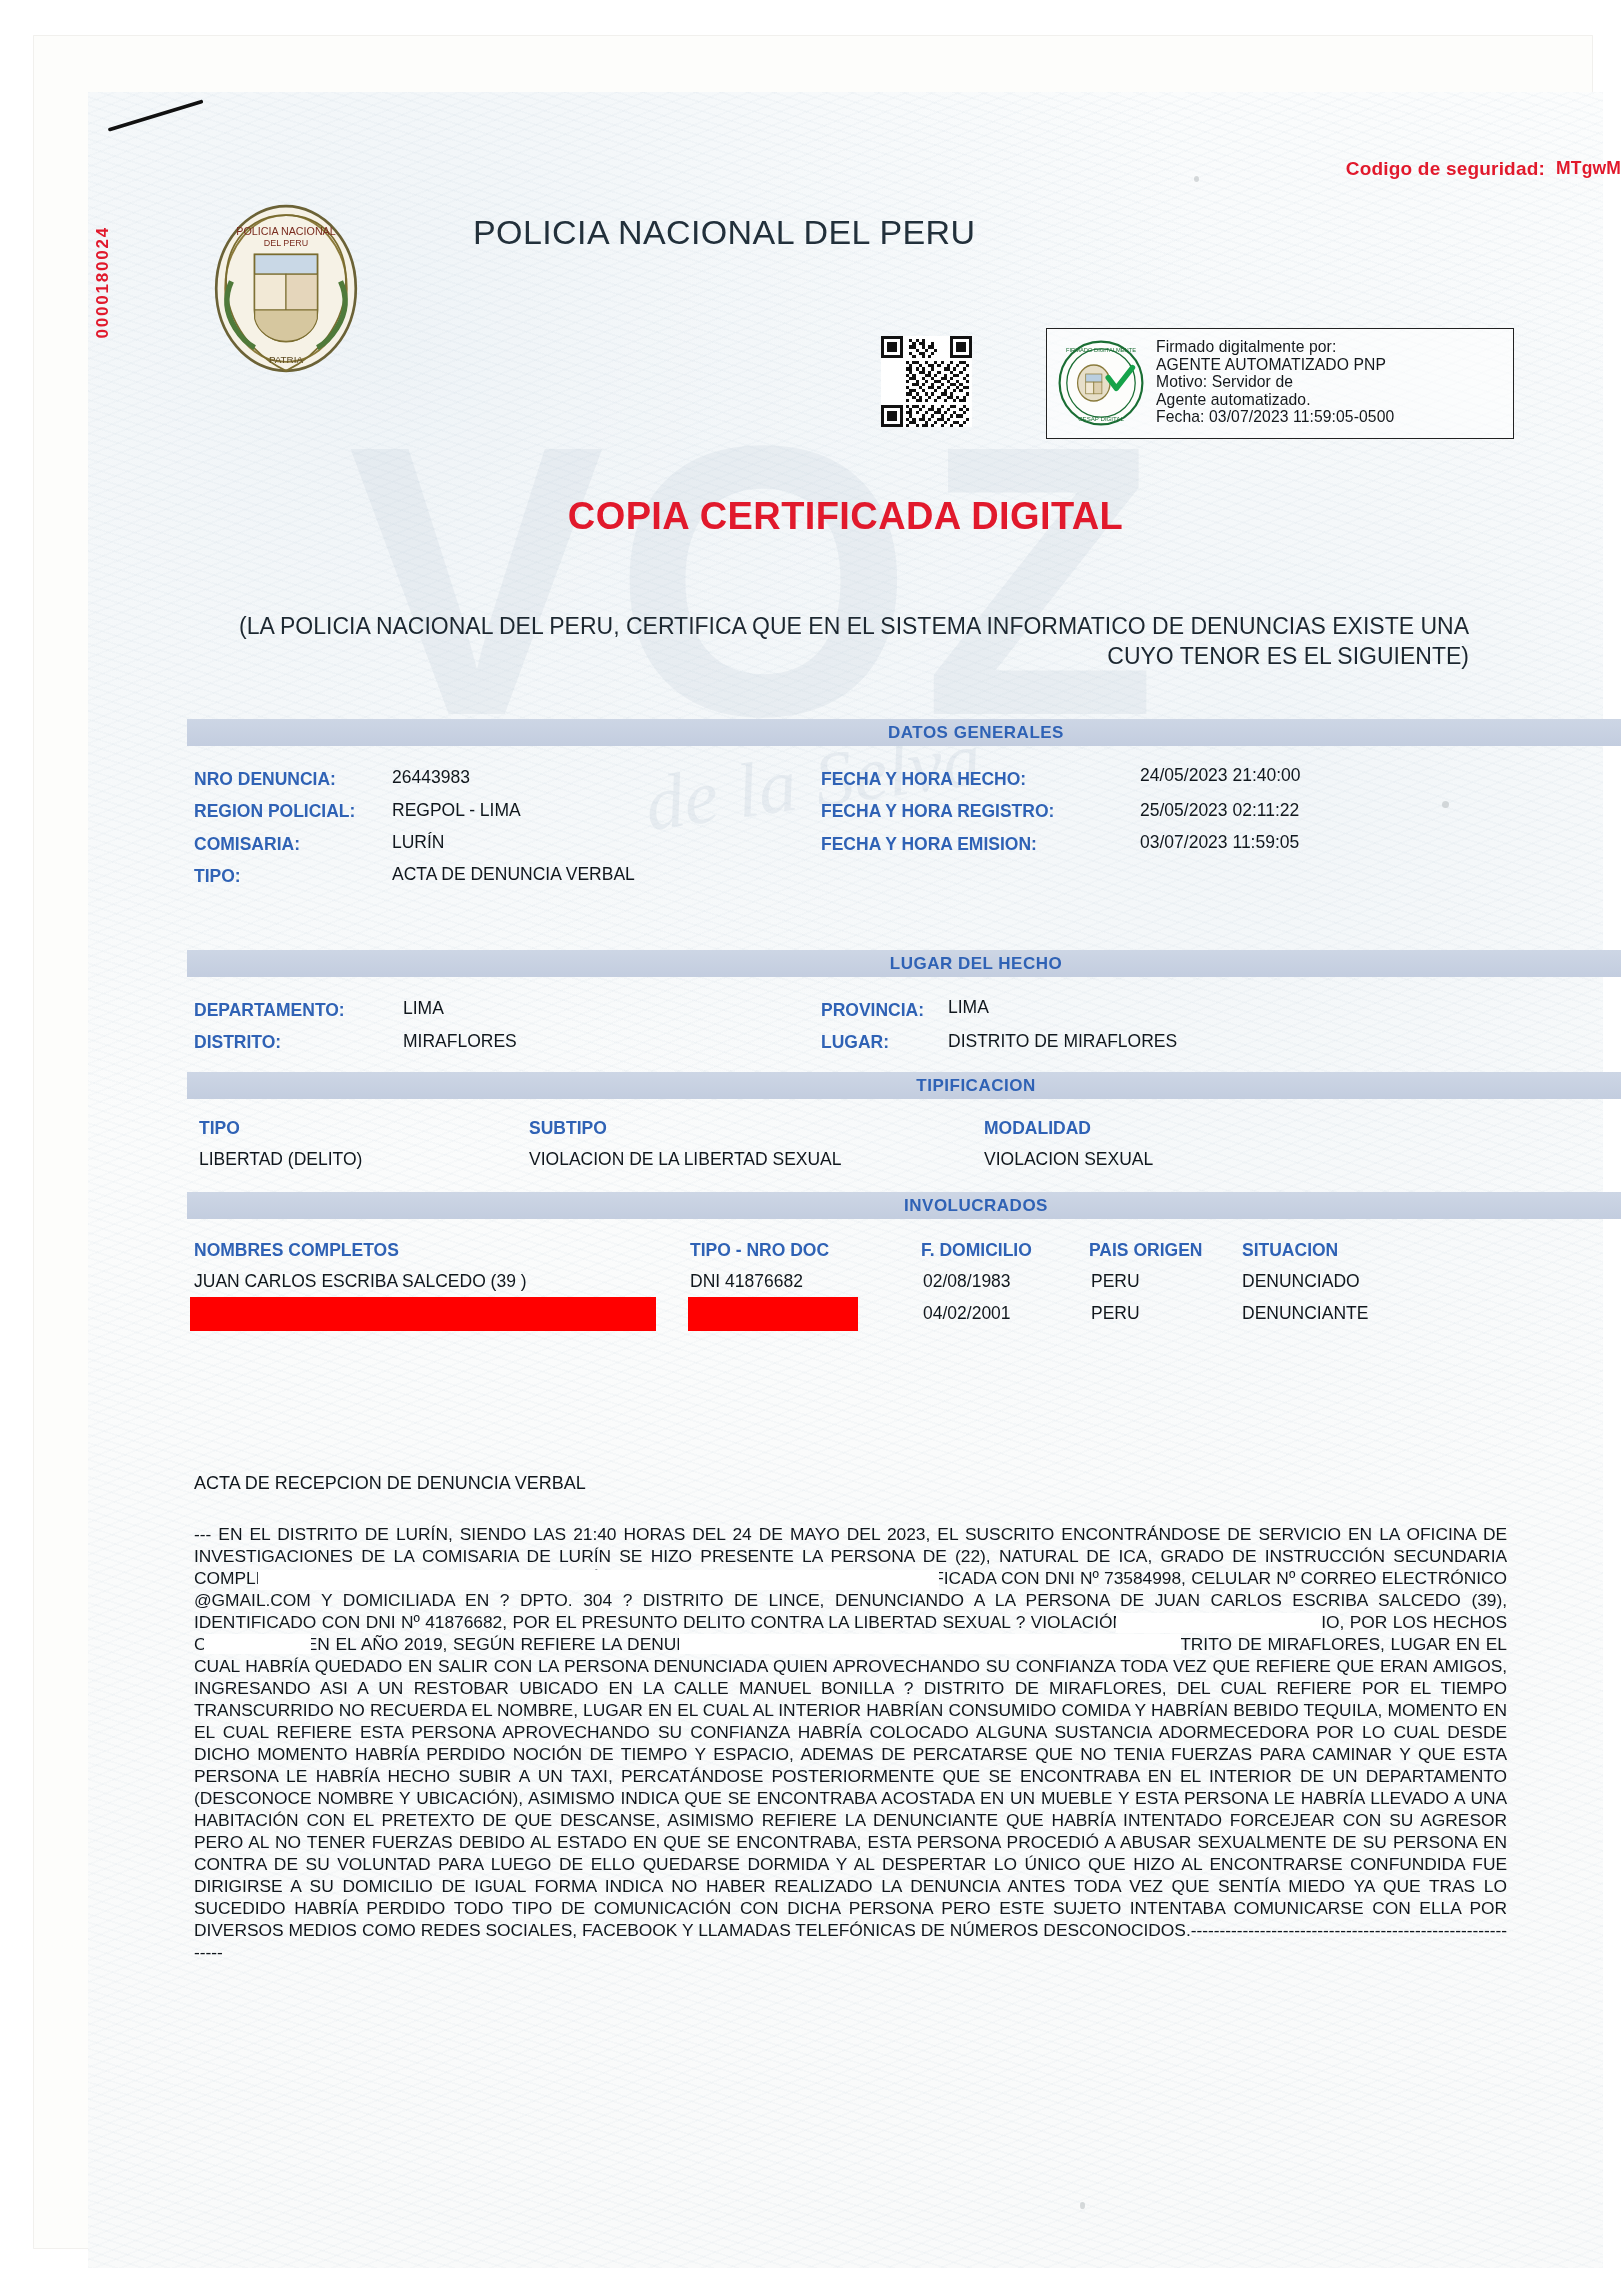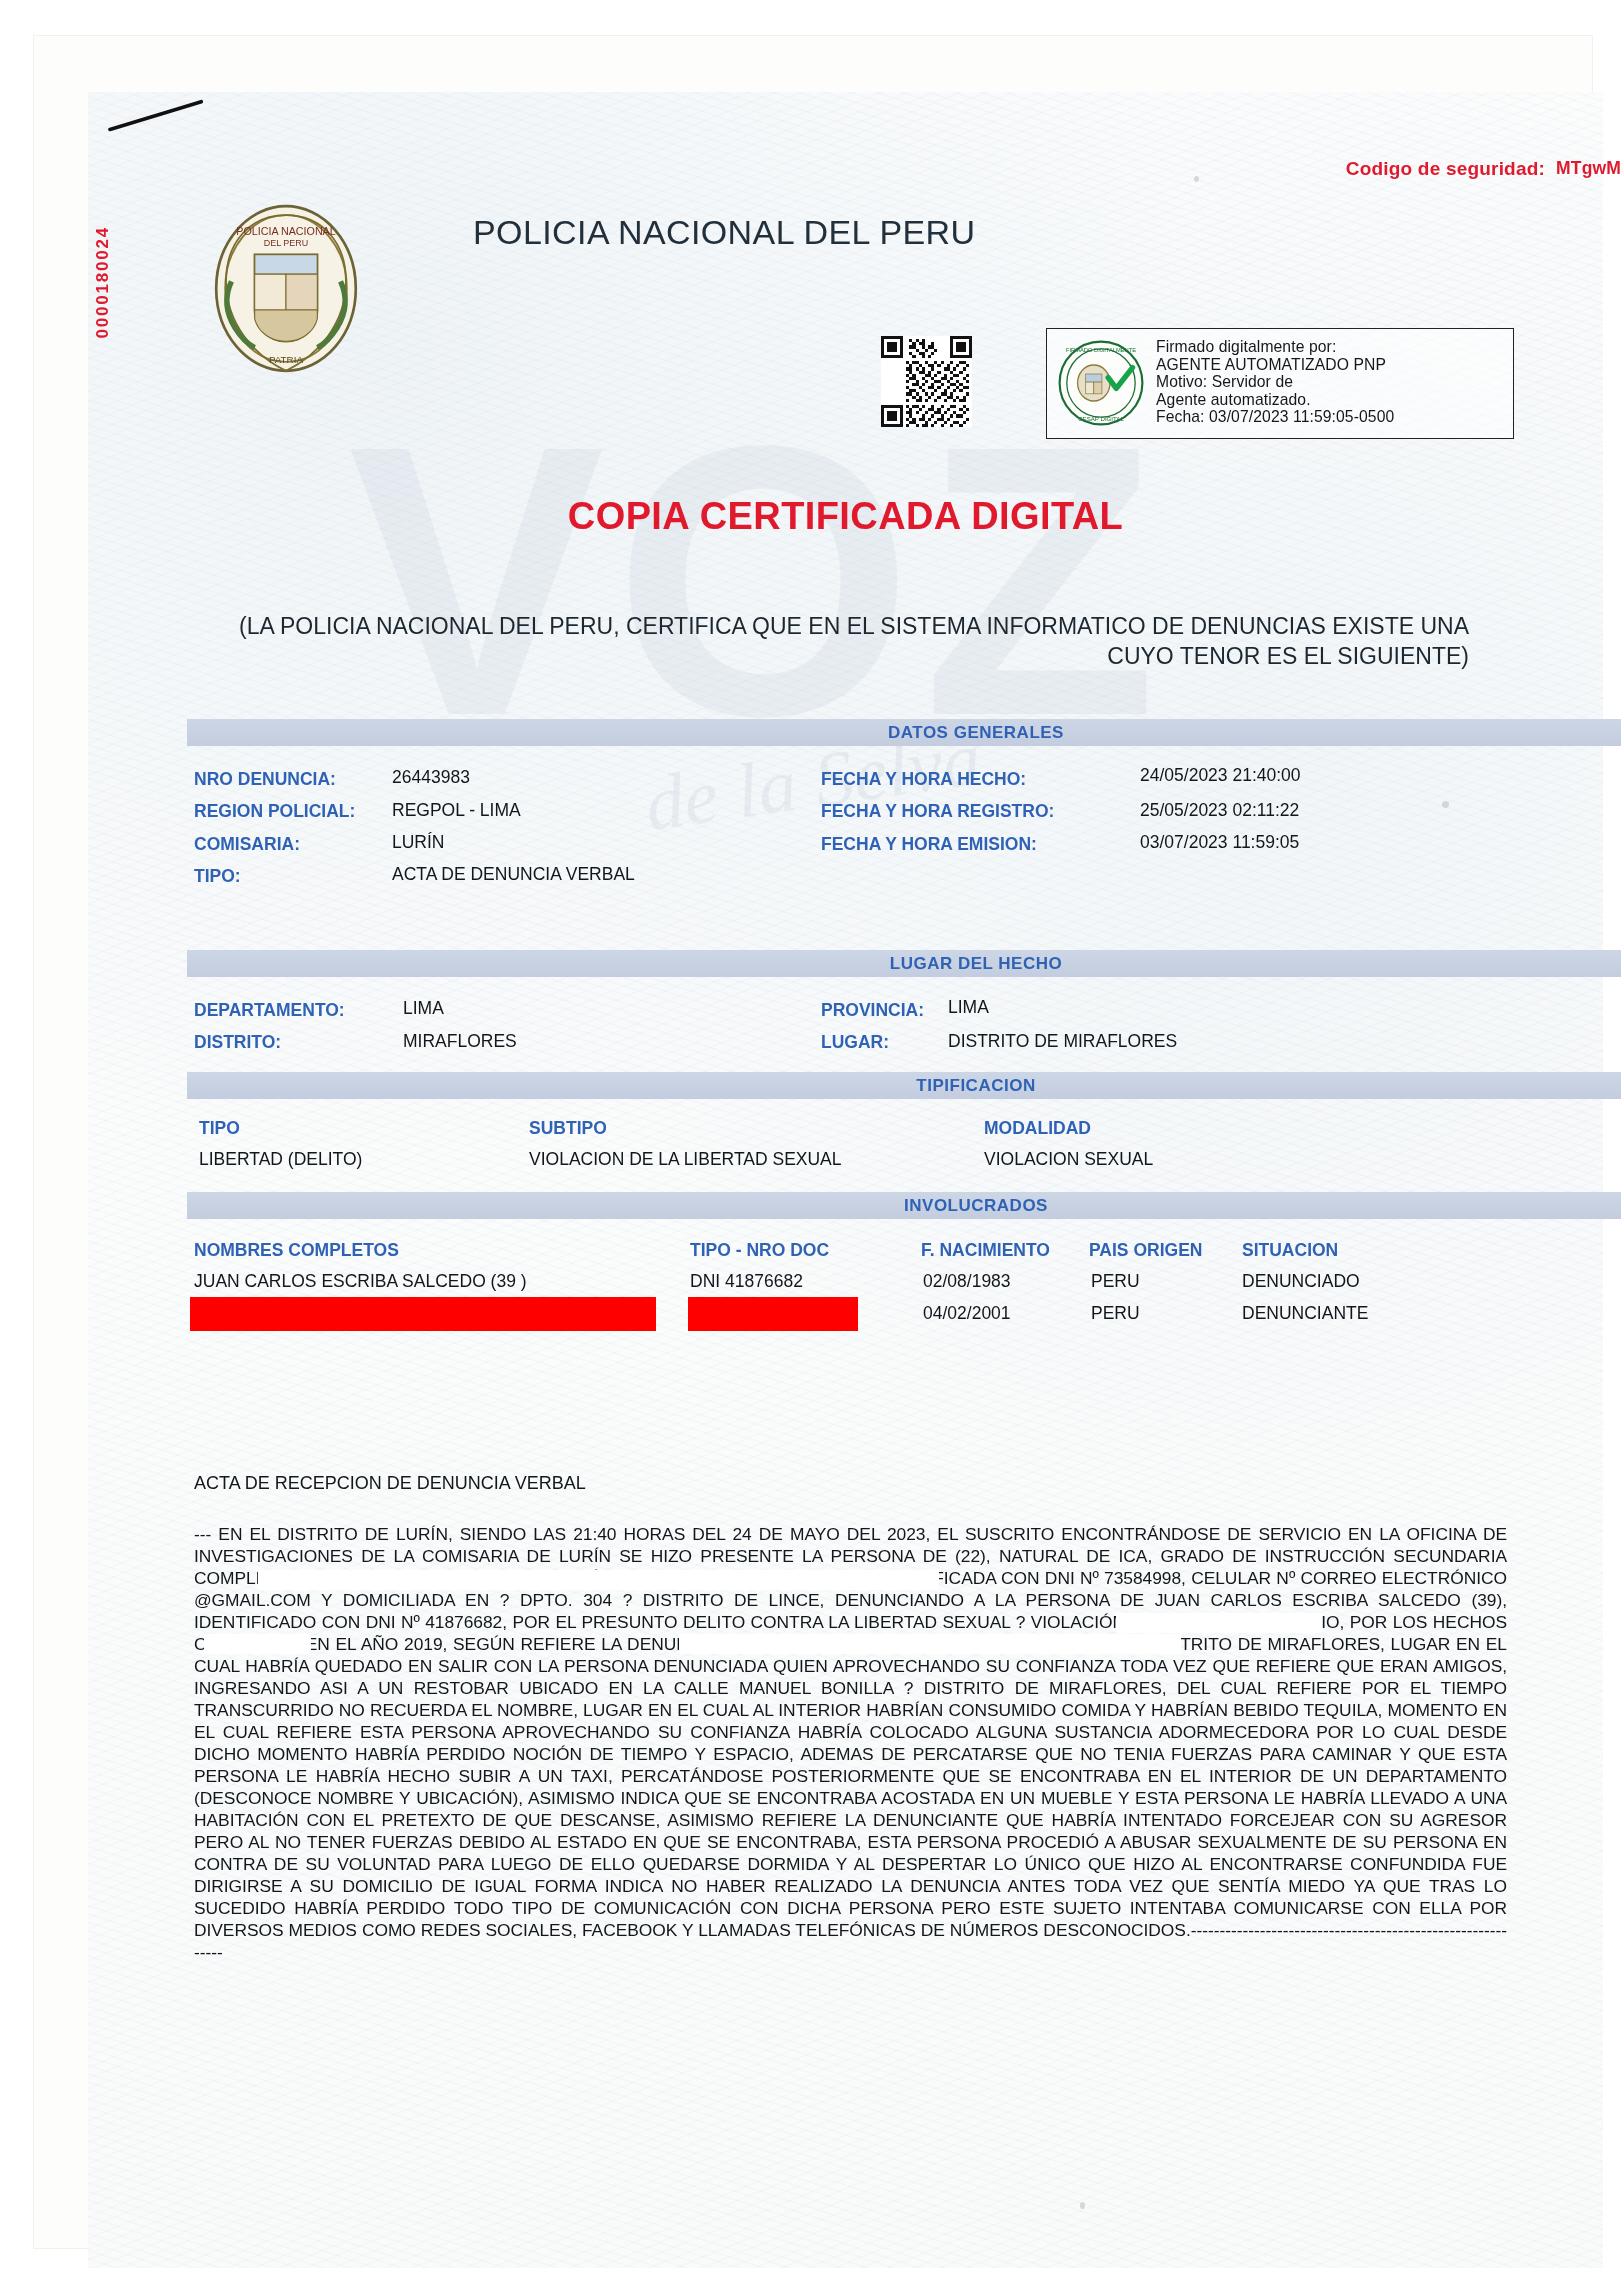--- a/index.html
+++ b/index.html
@@ -559,21 +559,21 @@
       <div class="colhead" style="left:896px; top:1026px">MODALIDAD</div>
 
       <div class="val" style="left:111px; top:1057px">LIBERTAD (DELITO)</div>
       <div class="val" style="left:441px; top:1057px">VIOLACION DE LA LIBERTAD SEXUAL</div>
       <div class="val" style="left:896px; top:1057px">VIOLACION SEXUAL</div>
 
       <div class="band" style="top:1100px">INVOLUCRADOS</div>
 
       <div class="colhead" style="left:106px; top:1148px">NOMBRES COMPLETOS</div>
       <div class="colhead" style="left:602px; top:1148px">TIPO - NRO DOC</div>
-      <div class="colhead" style="left:833px; top:1148px">F. NACIMIENTO</div>
+      <div class="colhead" style="left:833px; top:1148px">F. DOMICILIO</div>
       <div class="colhead" style="left:1001px; top:1148px">PAIS ORIGEN</div>
       <div class="colhead" style="left:1154px; top:1148px">SITUACION</div>
 
       <div class="val" style="left:106px; top:1179px">JUAN CARLOS ESCRIBA SALCEDO  (39 )</div>
       <div class="val" style="left:602px; top:1179px">DNI 41876682</div>
       <div class="val" style="left:835px; top:1179px">02/08/1983</div>
       <div class="val" style="left:1003px; top:1179px">PERU</div>
       <div class="val" style="left:1154px; top:1179px">DENUNCIADO</div>
 
       <div class="redact" style="left:102px; top:1205px; width:466px; height:34px"></div>

